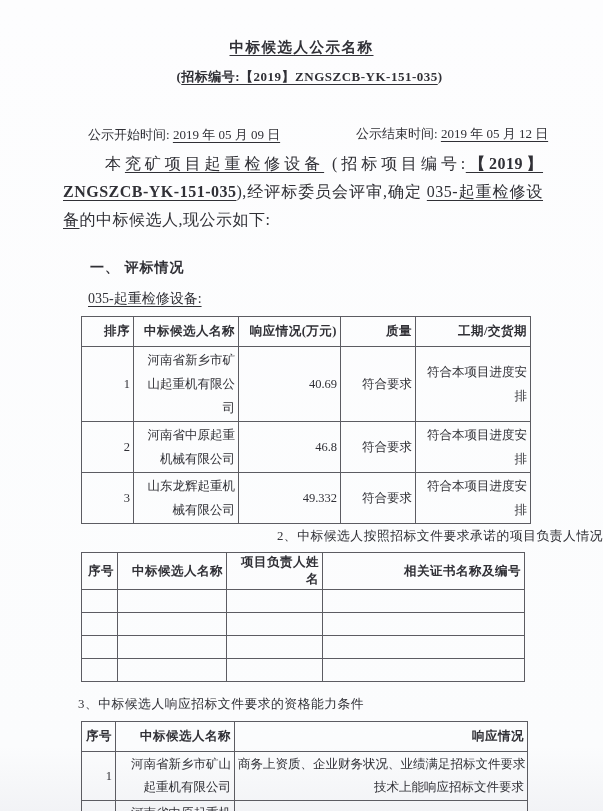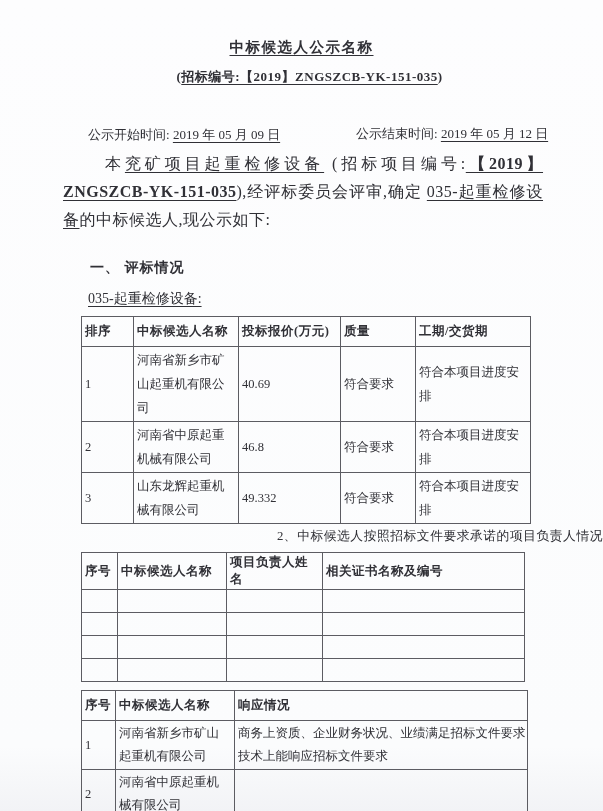--- a/index.html
+++ b/index.html
@@ -66,21 +66,21 @@
   .cap3 { margin: 14px 0 0 78px; }
 
   table {
     border-collapse: collapse;
     table-layout: fixed;
     font-size: 12.5px;
     margin-left: 81px;
   }
   th, td {
     border: 1px solid #5c5c62;
-    text-align: left;
+    text-align: right;
     vertical-align: middle;
     padding: 1px 3px;
     overflow: hidden;
   }
   th { font-weight: bold; letter-spacing: 0.5px; }
 
   .t1 { margin-top: 8px; width: 449px; }
   .t1 th { height: 30px; }
   .t1 td { height: 48px; line-height: 24px; }
 
@@ -119,21 +119,21 @@
         <col style="width:52px">
         <col style="width:105px">
         <col style="width:102px">
         <col style="width:75px">
         <col style="width:115px">
       </colgroup>
     <tbody>
         <tr>
       <th>排序</th>
       <th>中标候选人名称</th>
-      <th>投标报价(万元)</th>
+      <th>响应情况(万元)</th>
       <th>质量</th>
       <th>工期/交货期</th>
     </tr>
     <tr>
       <td>1</td>
       <td>河南省新乡市矿山起重机有限公司</td>
       <td>40.69</td>
       <td>符合要求</td>
       <td>符合本项目进度安排</td>
     </tr>
@@ -190,20 +190,21 @@
         </tr>
     <tr>
           <td class="empty"></td>
           <td class="empty"></td>
           <td class="empty"></td>
           <td class="empty"></td>
         </tr>
   </tbody>
     </table>
 
+  <div class="caption cap3">3、中标候选人响应招标文件要求的资格能力条件</div>
 
   <table class="t3">
     <colgroup>
         <col style="width:34px">
         <col style="width:119px">
         <col style="width:293px">
       </colgroup>
     <tbody>
         <tr>
       <th>序号</th>

